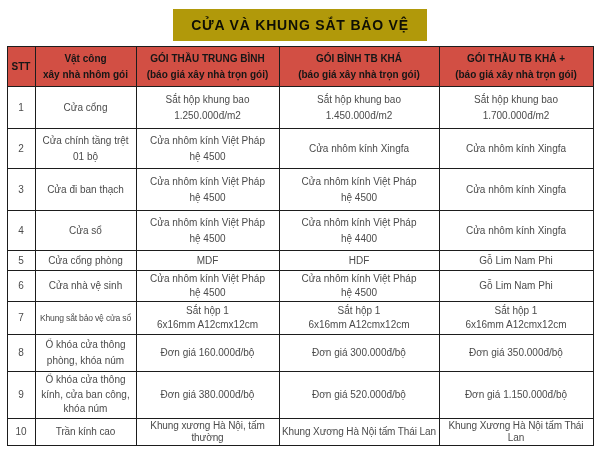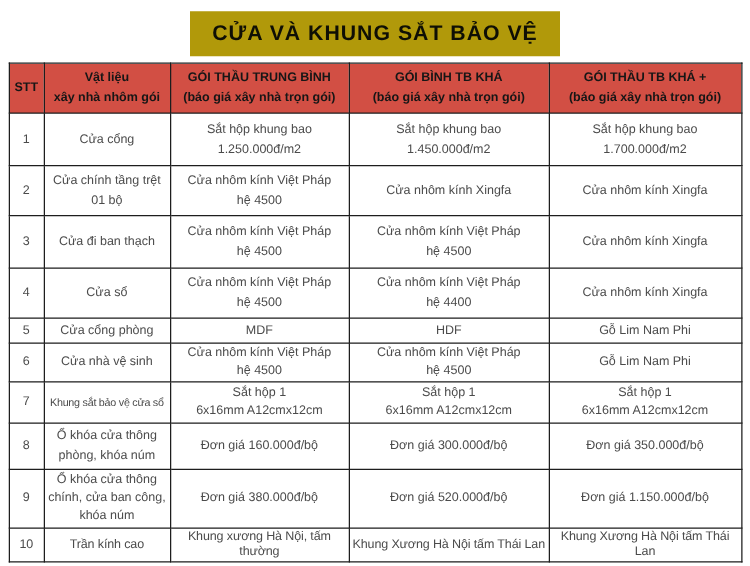--- a/index.html
+++ b/index.html
@@ -15,21 +15,21 @@
     font-family:"Liberation Sans", sans-serif;
     overflow:hidden;
   }
   .page{width:600px;height:453px;}
   .title-bar{
     width:max-content;
     margin:9px auto 5px auto;
     background:var(--title-bg);
     color:#0f0f05;
     font-weight:bold;
-    font-size:17px;
+    font-size:14px;
     letter-spacing:0.8px;
     padding:8px 18px;
     text-align:center;
   }
   table.price-table{
     border-collapse:collapse;
     table-layout:fixed;
     width:586px;
     margin:0 auto;
   }
@@ -91,21 +91,21 @@
         <col class="c4">
         <col class="c5">
     </colgroup>
     <thead>
       <tr>
         <th>
           <span>STT</span>
           <span></span>
         </th>
         <th>
-          <span>Vật liệu</span>
+          <span>Vật công</span>
           <span>xây nhà nhôm gói</span>
         </th>
         <th>
           <span>GÓI THẦU TRUNG BÌNH</span>
           <span>(báo giá xây nhà trọn gói)</span>
         </th>
         <th>
           <span>GÓI BÌNH TB KHÁ</span>
           <span>(báo giá xây nhà trọn gói)</span>
         </th>
@@ -181,21 +181,21 @@
         </tr>
         <tr>
           <td>8</td>
           <td>Ổ khóa cửa thông phòng, khóa núm</td>
           <td>Đơn giá 160.000đ/bộ</td>
           <td>Đơn giá 300.000đ/bộ</td>
           <td>Đơn giá 350.000đ/bộ</td>
         </tr>
         <tr>
           <td>9</td>
-          <td>Ổ khóa cửa thông chính, cửa ban công, khóa núm</td>
+          <td>Ổ khóa cửa thông kính, cửa ban công, khóa núm</td>
           <td>Đơn giá 380.000đ/bộ</td>
           <td>Đơn giá 520.000đ/bộ</td>
           <td>Đơn giá 1.150.000đ/bộ</td>
         </tr>
         <tr>
           <td>10</td>
           <td>Trần kính cao</td>
           <td>Khung xương Hà Nội, tấm thường</td>
           <td>Khung Xương Hà Nội tấm Thái Lan</td>
           <td>Khung Xương Hà Nội tấm Thái Lan</td>

